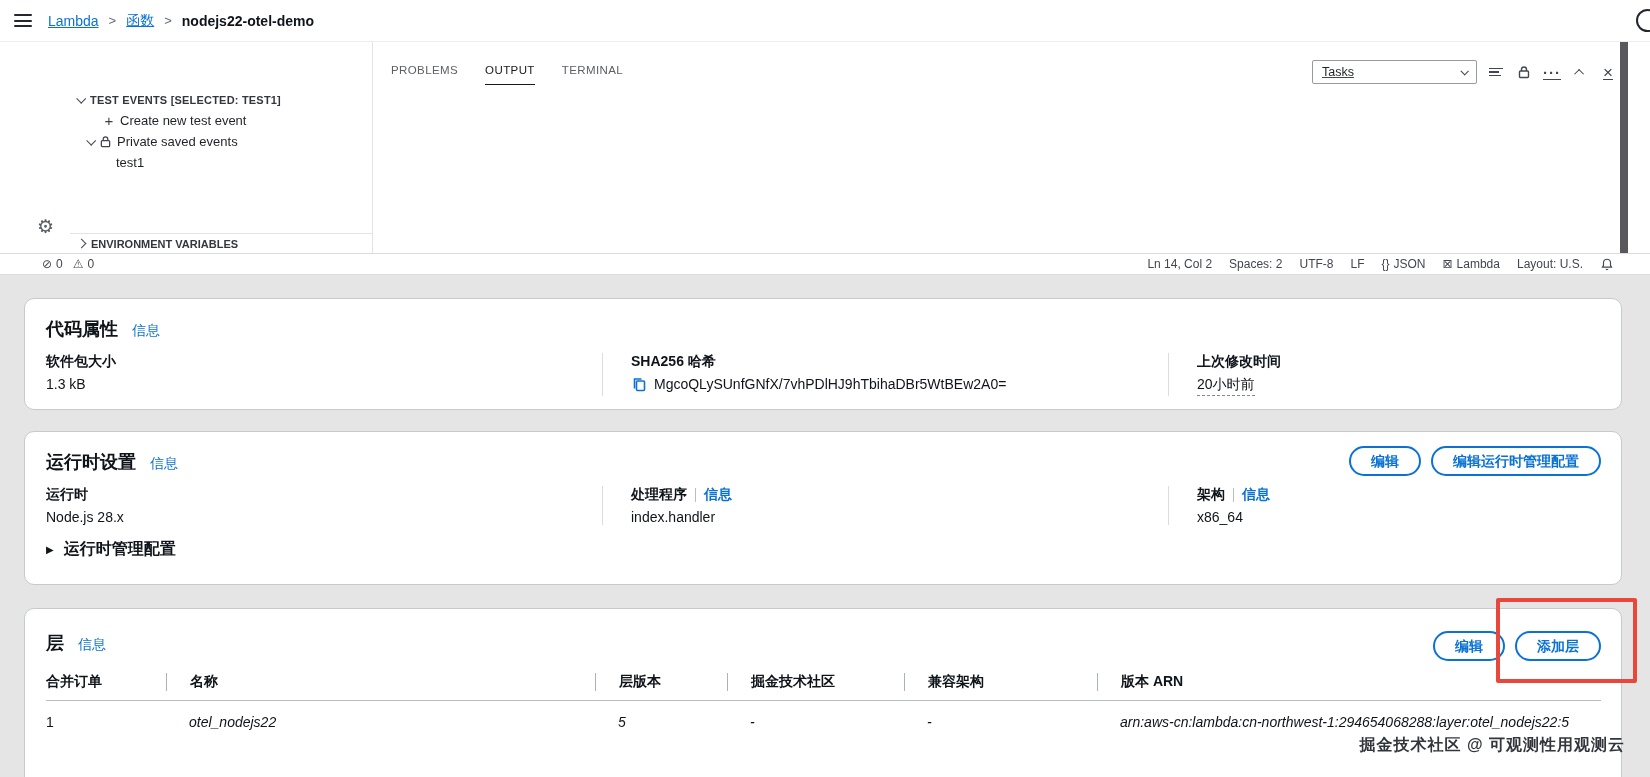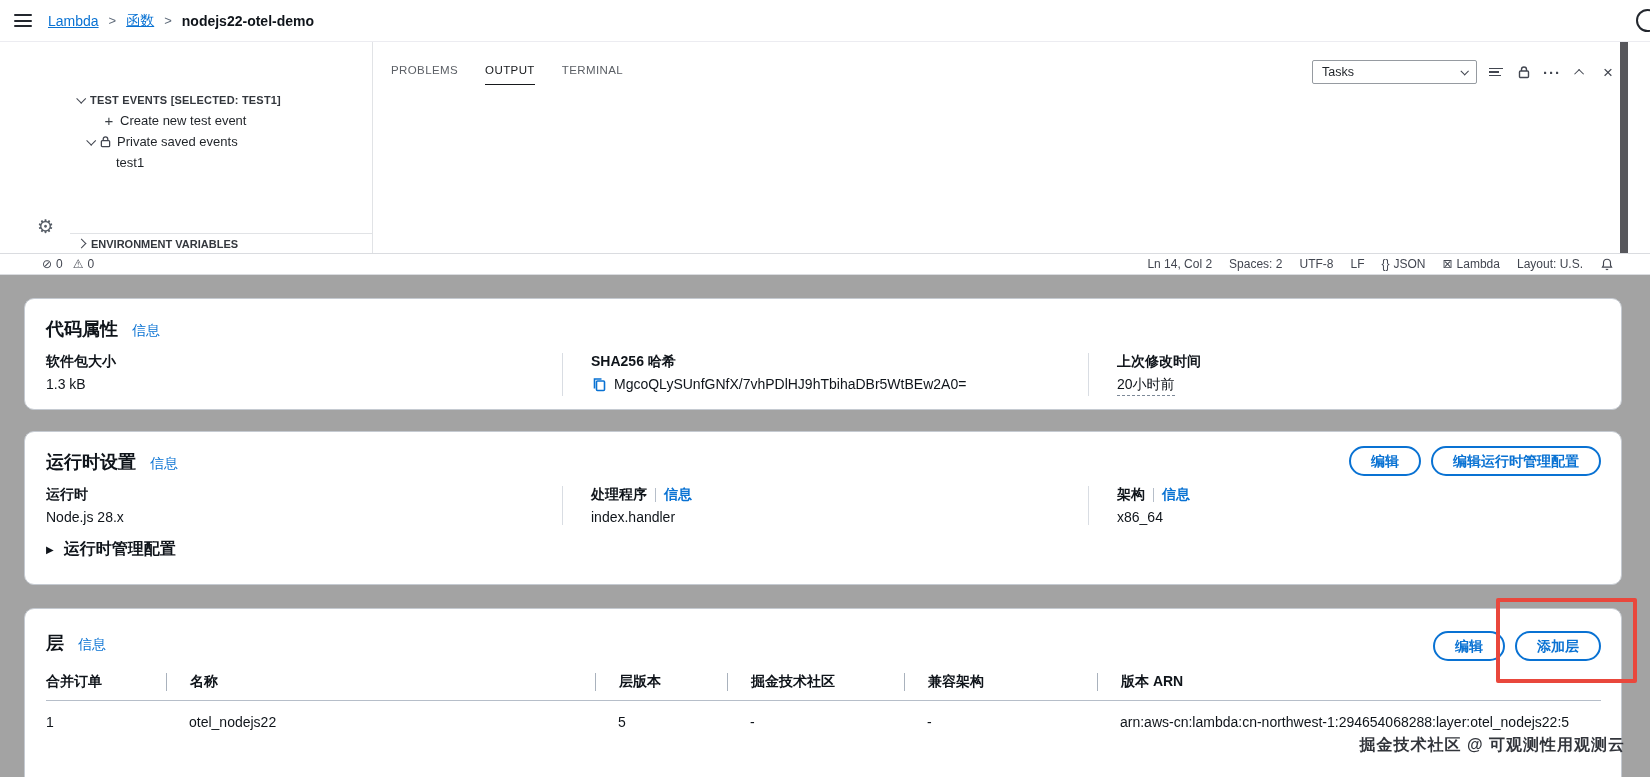--- a/index.html
+++ b/index.html
@@ -1,18 +1,18 @@
 <!DOCTYPE html>
 <html><head>
 <meta charset="utf-8">
 <style>
   * { box-sizing: border-box; margin: 0; padding: 0; }
   html,body { background:#fff; }
   body { font-family: "Liberation Sans", "DejaVu Sans", sans-serif; color:#0f141a; }
-  .page { position:relative; width:1650px; height:777px; background:#a3a3a3; overflow:hidden; }
+  .page { position:relative; width:1650px; height:777px; background:#e5e5e5; overflow:hidden; }
 
   
   .topbar { position:absolute; top:0; left:0; right:0; height:42px; background:#fff;
             border-bottom:1px solid #ececf1; display:flex; align-items:center; padding-left:14px; }
   .hamburger { width:18px; height:13px; display:flex; flex-direction:column; justify-content:space-between; cursor:pointer; margin-right:16px; }
   .hamburger i { display:block; height:2px; background:#23272e; border-radius:1px; }
   .breadcrumb { display:flex; align-items:center; font-size:14px; white-space:nowrap; }
   .breadcrumb a { color:#0972d3; text-decoration:underline; cursor:pointer; }
   .breadcrumb .sep { color:#5f6b7a; margin:0 10px; font-size:13px; }
   .breadcrumb .current { font-weight:700; color:#0f141a; }
@@ -34,21 +34,21 @@
 
   .chev { display:inline-block; width:7px; height:7px; border-right:1.4px solid #424650; border-bottom:1.4px solid #424650; flex:0 0 auto; }
   .chev-down { transform:rotate(45deg) translateY(-1px); }
   .chev-right { transform:rotate(-45deg); }
   .chev-up { transform:rotate(-135deg) translateY(-2px); }
 
   .tabs { position:absolute; left:391px; top:22px; display:flex; gap:27px; font-size:11.5px; letter-spacing:.4px; color:#5c6066; }
   .tab { padding-bottom:8px; cursor:pointer; white-space:nowrap; }
   .tab.active { color:#17191c; border-bottom:1.5px solid #17191c; }
 
-  .panel-controls { position:absolute; left:1312px; top:18px; display:flex; align-items:center; gap:10px; color:#424650; }
+  .panel-controls { position:absolute; left:1312px; top:18px; display:flex; align-items:center; gap:10px; color:#424650;text-decoration:underline; }
   .tasks-select { width:165px; height:24px; border:1px solid #969ba1; border-radius:2px; display:flex; align-items:center;
                   justify-content:space-between; padding:0 9px; font-size:12.5px; color:#1f2328; cursor:pointer; background:#fff; }
   .tasks-select .chev { width:6px; height:6px; }
   .icon-btn { width:18px; height:18px; display:flex; align-items:center; justify-content:center; cursor:pointer; color:#424650; }
   .lines-icon i { display:block; height:1.6px; background:#424650; margin:2px 0; }
   .dots { font-size:15px; font-weight:700; letter-spacing:1px; color:#424650; }
   .close-x { font-size:17px; line-height:1; color:#424650; }
 
   .editor-scrollbar { position:absolute; left:1620px; top:0; width:8px; height:211px; background:#57575c; cursor:pointer; }
 
@@ -61,42 +61,42 @@
   .sb-ico { font-size:12px; }
 
   
   .card { position:absolute; left:24px; width:1598px; background:#fff; border:1px solid #c5cad1; border-radius:10px; }
   .card1 { top:298px; height:112px; }
   .card2 { top:431px; height:154px; }
   .card3 { top:608px; height:200px; }
   .card-h { display:flex; align-items:baseline; gap:14px; padding:18px 20px 0 21px; }
   .card-title { font-size:18px; font-weight:700; color:#0f141a; }
   .info-link { font-size:14px; color:#0972d3; cursor:pointer; }
-  .fields { display:grid; grid-template-columns:537px 526px 1fr; margin-top:12px; }
+  .fields { display:grid; grid-template-columns:537px 526px 1fr; margin-top:12px;gap:40px; }
   .field { padding-left:21px; }
   .field + .field { border-left:1px solid #d9dde3; padding-left:28px; }
   .f-label { display:flex; align-items:center; font-size:14px; font-weight:700; color:#0f141a; gap:8px; }
   .f-div { width:1px; height:14px; background:#b6bec9; }
   .f-value { margin-top:5px; font-size:14px; color:#0f141a; display:flex; align-items:center; gap:7px; white-space:nowrap; }
   .dashed { border-bottom:1px dashed #7d8998; padding-bottom:1px; cursor:pointer; }
 
   .btn-row { position:absolute; top:14px; right:20px; display:flex; gap:10px; }
   .btn { border:2px solid #0972d3; color:#0972d3; background:#fff; border-radius:20px; padding:3px 20px; font-size:14px;
          font-weight:700; line-height:20px; cursor:pointer; font-family:inherit; white-space:nowrap; }
 
   .expand-row { display:flex; align-items:center; gap:10px; margin:14px 0 0 21px; font-size:16px; font-weight:700; color:#0f141a; cursor:pointer; }
   .tri { font-size:10px; color:#0f141a; }
 
   
   .ltable { margin:18px 20px 0 21px; }
   .lt-grid { display:grid; grid-template-columns:120px 429px 132px 177px 193px 1fr; }
   .lt-head { font-size:14px; font-weight:700; color:#0f141a; border-bottom:1px solid #b6bec9; padding-bottom:9px; }
   .lt-head > div + div { border-left:1px solid #a9b2bd; padding-left:23px; }
   .lt-row { font-size:14px; color:#0f141a; padding-top:13px; }
-  .lt-row > div + div { padding-left:23px; }
+  .lt-row > div + div { padding-left:23px;font-style:italic; }
   .lt-row .arn { white-space:nowrap; overflow:hidden; }
 
   
   .red-box { position:absolute; left:1496px; top:598px; width:141px; height:85px; border:4px solid #e9473c; border-radius:2px; pointer-events:none; }
   .watermark { position:absolute; right:25px; top:735px; font-size:16px; font-weight:900; color:#23262d; opacity:.93;
                letter-spacing:1px; white-space:nowrap; z-index:5; }
 </style>
 </head>
 <body>
 

